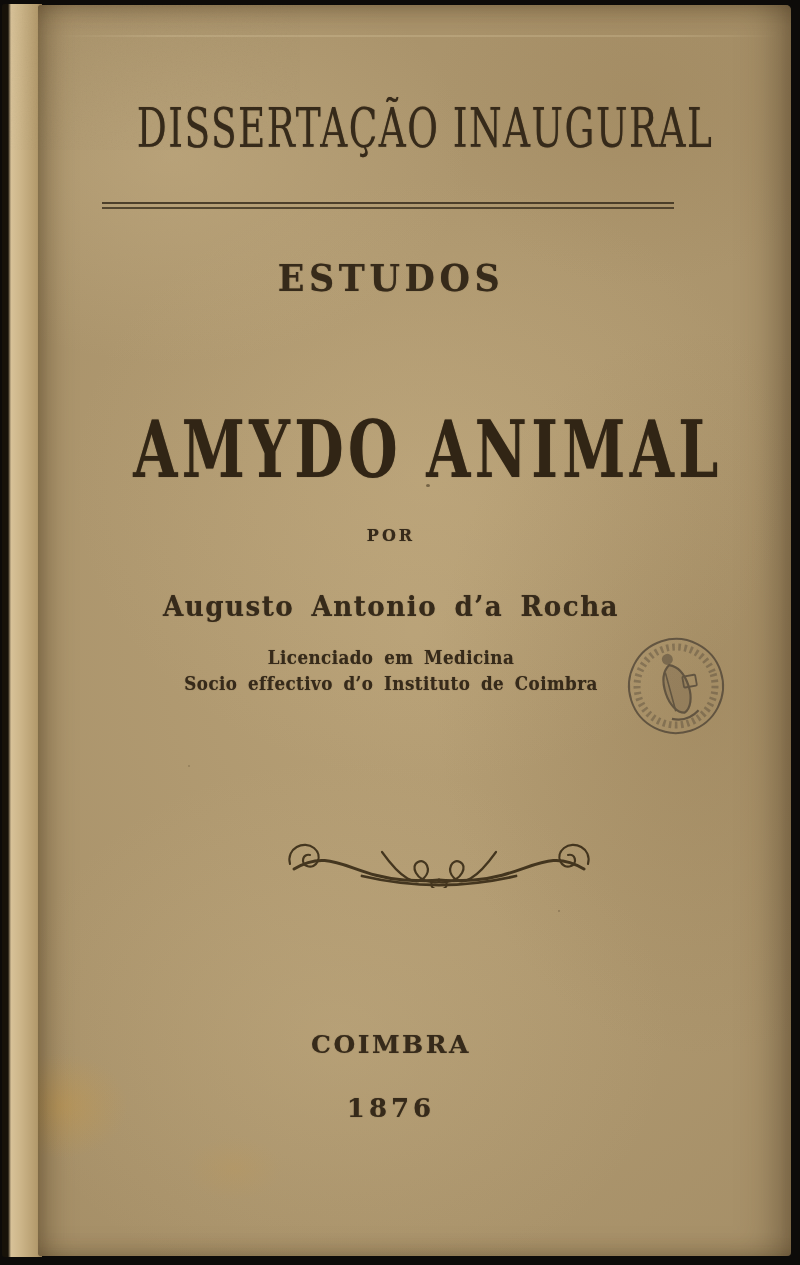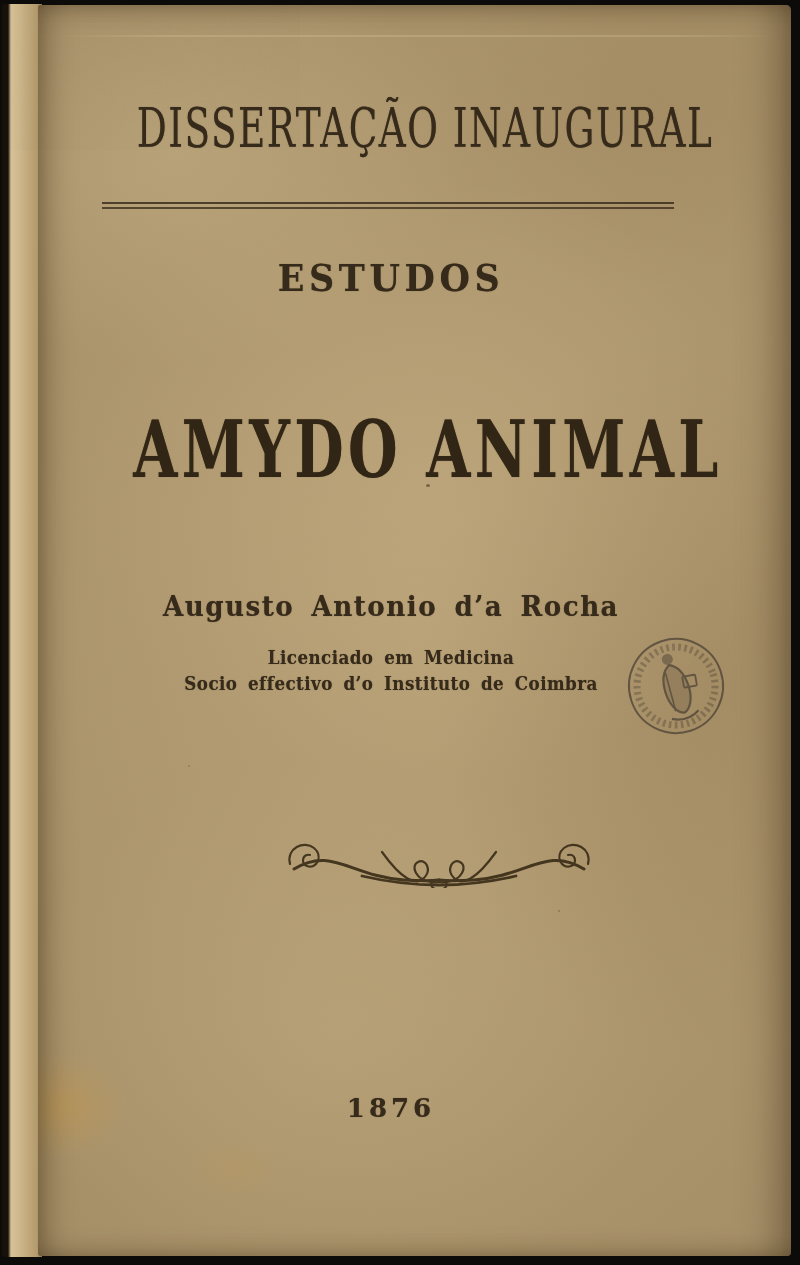--- a/index.html
+++ b/index.html
@@ -120,27 +120,29 @@
       <div id="double-rule">
         <div class="rl"></div>
         <div class="rl"></div>
       </div>
 
       <div id="series-title" class="center ink">ESTUDOS</div>
 
 
       <div id="main-title" class="center ink">AMYDO ANIMAL</div>
 
+      <div id="byline-label" class="center ink">POR</div>
 
       <div id="author-name" class="center ink">Augusto Antonio d’a Rocha</div>
 
       <div id="credential-1" class="center ink credential">Licenciado em Medicina</div>
 
       <div id="credential-2" class="center ink credential">Socio effectivo d’o Instituto de Coimbra</div>
 
+      <div id="imprint-city" class="center ink">COIMBRA</div>
 
 
       <div id="imprint-year" class="center ink">1876</div>
     </div>
 
     <svg id="flourish" viewBox="0 0 310 52">
       <g fill="none" stroke="#382b16" stroke-linecap="round">
         <path d="M6,28 C2,12 20,4 30,12 C40,20 32,34 23,30 C16,27 19,17 26,19" stroke-width="2.2"></path>
         <path d="M10,33 C48,10 66,40 120,44 C135,45 148,45 155,44" stroke-width="3"></path>
         <path d="M304,28 C308,12 290,4 280,12 C270,20 278,34 287,30 C294,27 291,17 284,19" stroke-width="2.2"></path>

